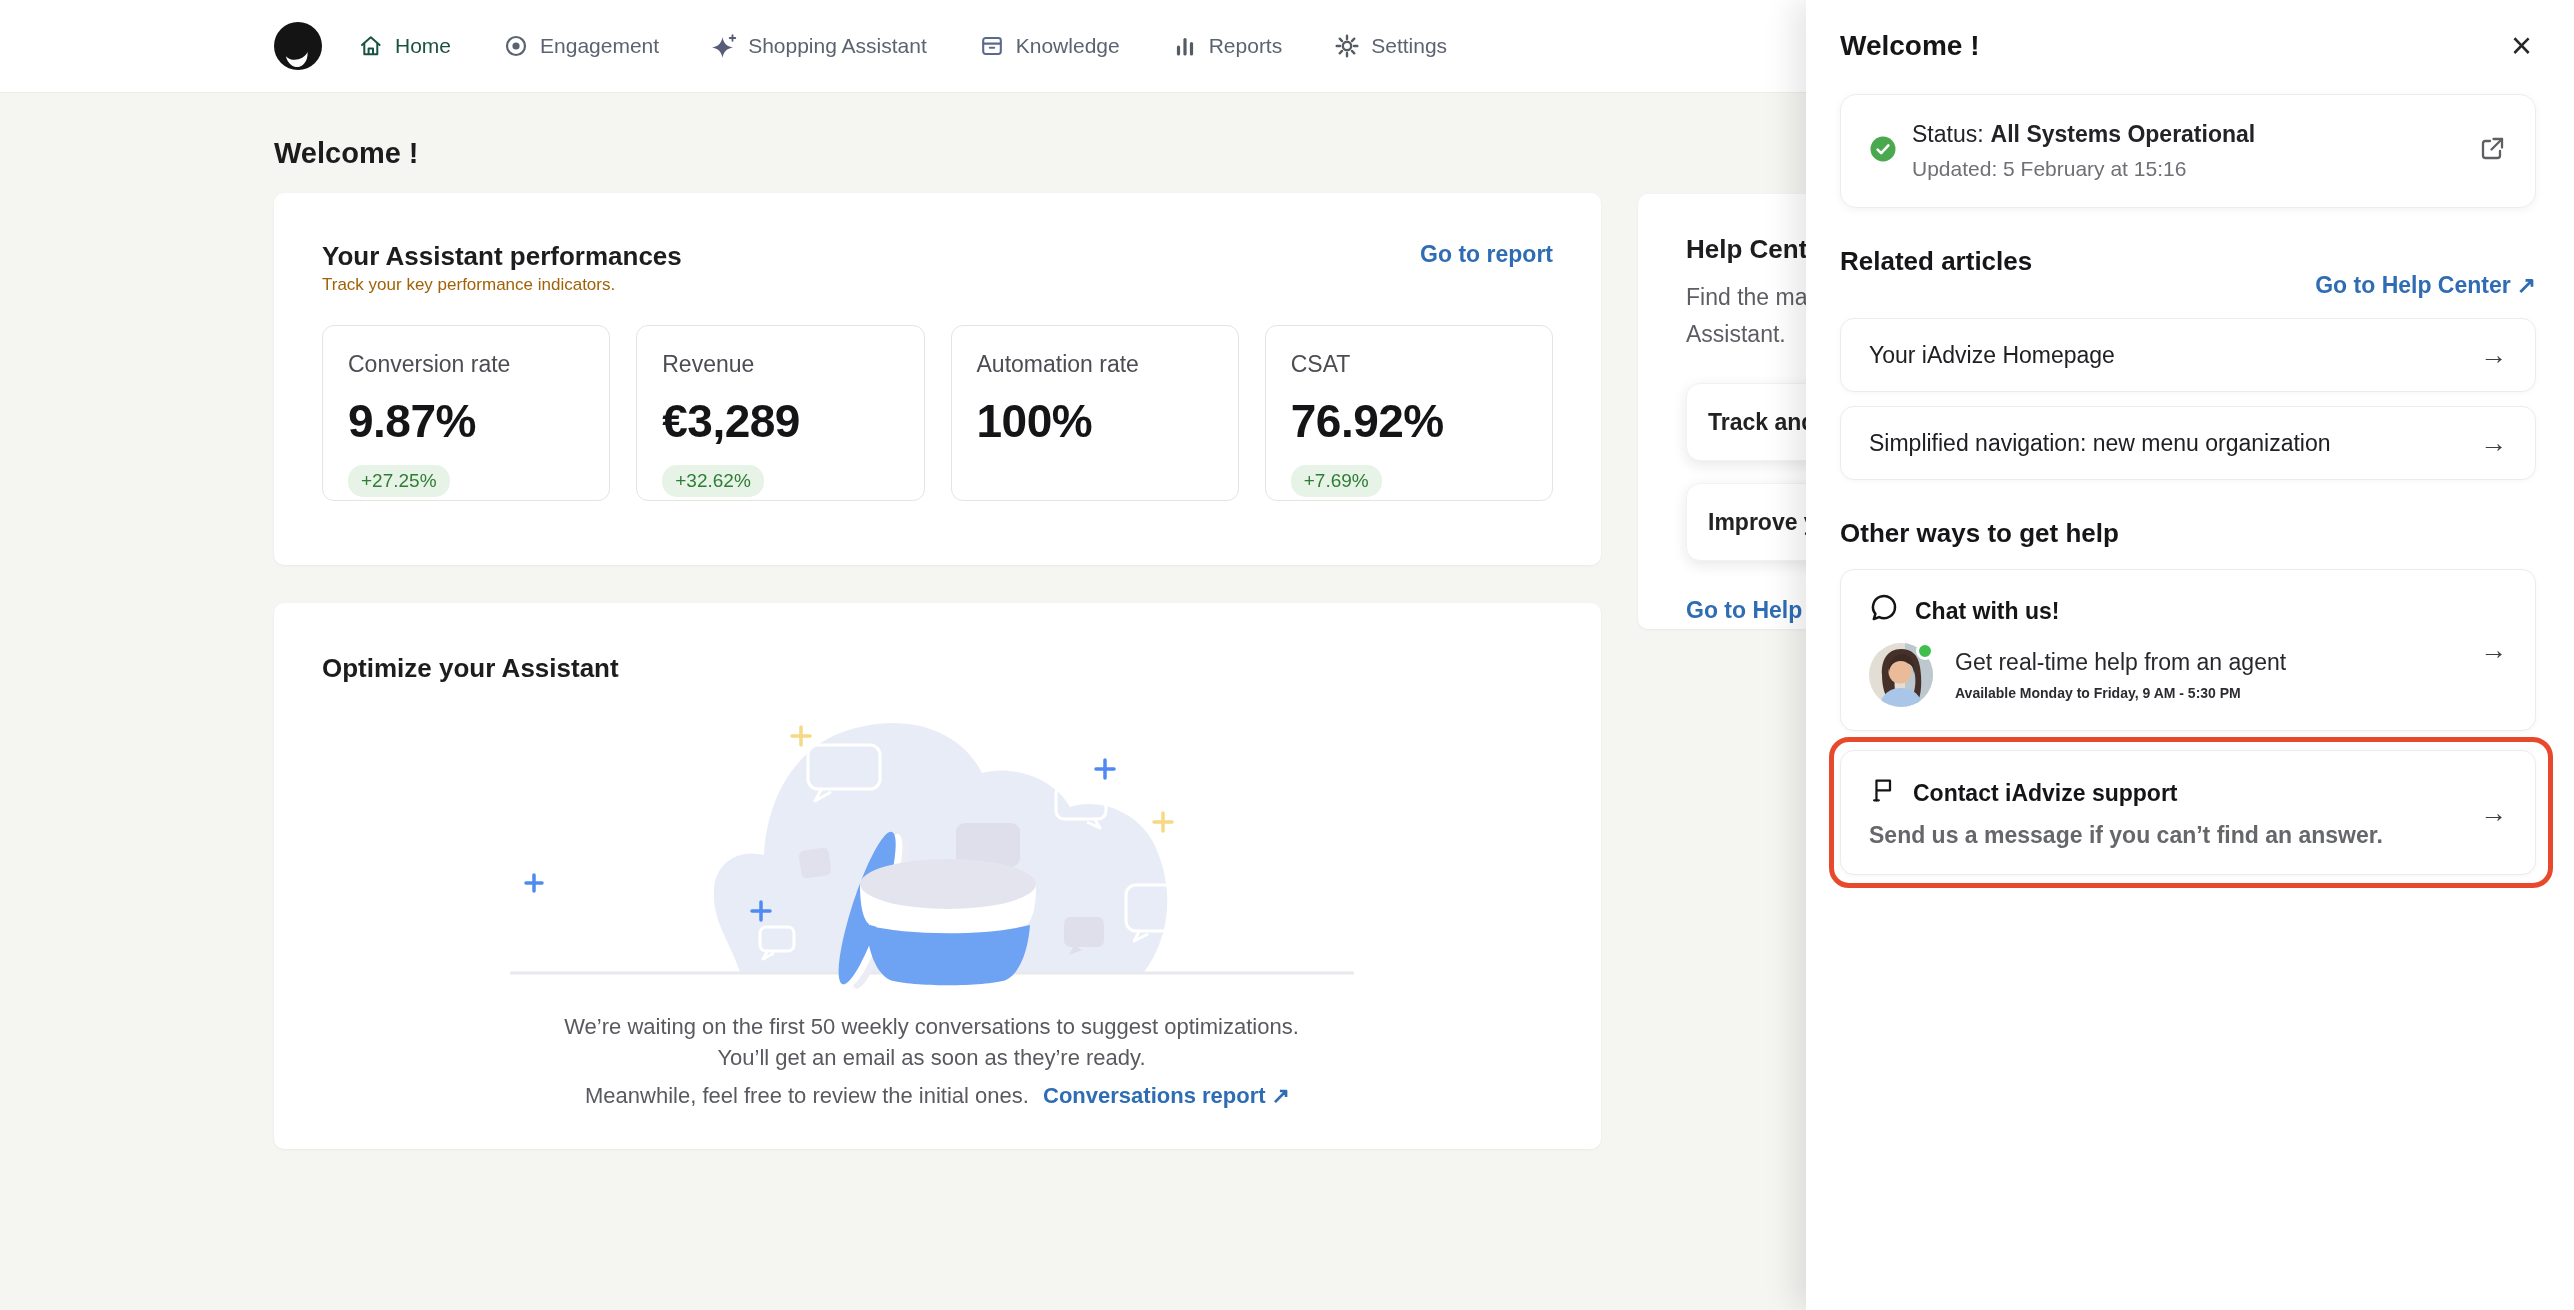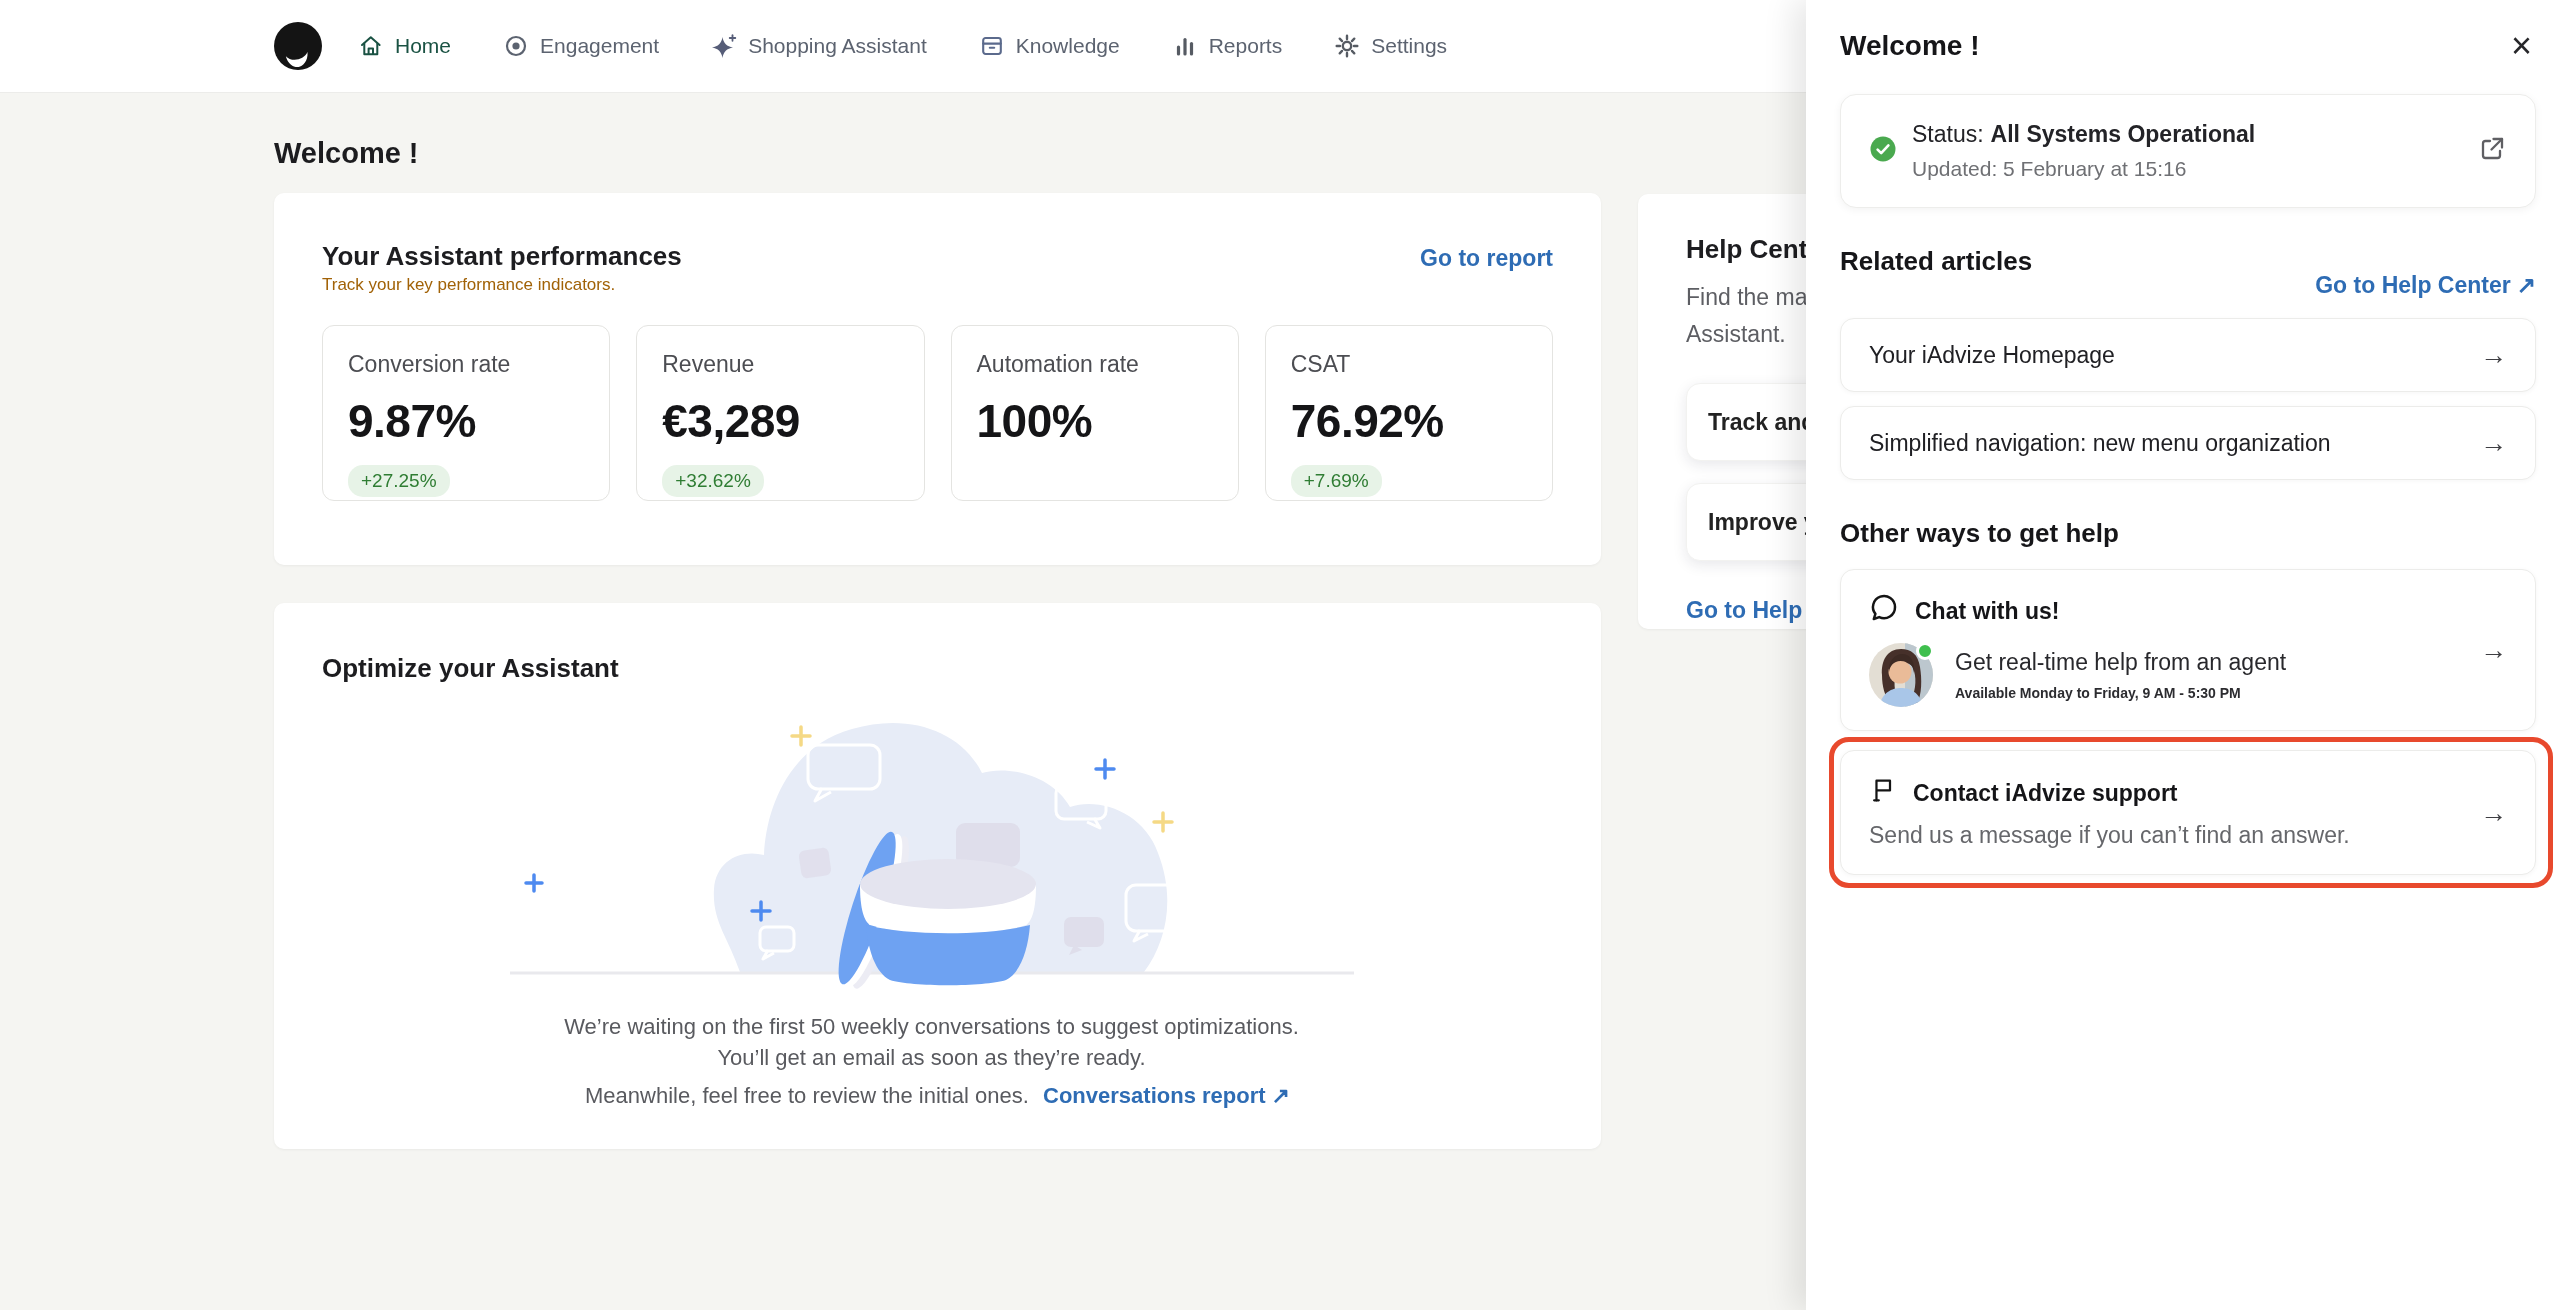--- a/index.html
+++ b/index.html
@@ -19,21 +19,21 @@
   .logo { width:48px; height:48px; border-radius:50%; background:#141414; margin-right:36px; position:relative; flex:0 0 auto; }
   .nav-items { display:flex; align-items:center; gap:52px; }
   .nav-item { display:flex; align-items:center; gap:11px; font-size:21px; font-weight:500; color:#5c6370; cursor:pointer; white-space:nowrap; }
   .nav-item.active { color:#1a5243; }
   .nav-item .ic { display:flex; align-items:center; }
   
   .content { position:absolute; left:274px; top:93px; width:1327px; }
   .welcome-title { margin:44px 0 0 0; font-size:29px; font-weight:700; color:#1c1c1f; }
   .card { background:#fff; border-radius:10px; box-shadow:0 1px 3px rgba(20,20,20,0.05); }
   .perf-card { margin-top:23px; height:372px; padding:48px; }
-  .perf-header { display:flex; justify-content:space-between; align-items:flex-end; }
+  .perf-header { display:flex; justify-content:space-between; align-items:flex-start; }
   .perf-title { font-size:26px; font-weight:700; color:#1d1d20; }
   .link { color:#2e6cb4; font-weight:600; cursor:pointer; text-decoration:none; }
   .report-link { font-size:23px; }
   .perf-sub { font-size:17px; color:#a16207; margin-top:3px; }
   .kpi-grid { display:grid; grid-template-columns:repeat(4,1fr); gap:26px; margin-top:30px; }
   .kpi { border:1px solid #e4e4e1; border-radius:12px; background:#fff; padding:25px; height:176px; }
   .kpi-label { font-size:23px; color:#4c4d52; }
   .kpi-value { font-size:46px; font-weight:700; color:#151517; margin-top:16px; letter-spacing:-0.5px; }
   .kpi-delta { display:inline-block; margin-top:17px; background:#e7f3e7; color:#2f7d33; font-size:19px; padding:5px 13px; border-radius:15px; }
   .opt-card { margin-top:38px; height:546px; padding:50px 48px; position:relative; }
@@ -81,21 +81,21 @@
   .presence-dot { position:absolute; top:-1px; right:-1px; width:18px; height:18px; border-radius:50%;
     background:#3fbf4e; border:3px solid #fff; }
   .chat-line1 { font-size:23px; color:#28282c; }
   .chat-line2 { font-size:14px; font-weight:600; color:#2c2c30; margin-top:9px; }
   .side-arrow { position:absolute; right:28px; top:50%; transform:translateY(-50%); }
   .contact-wrap { position:relative; margin-top:19px; }
   .annotation-ring { position:absolute; left:-11px; right:-17px; top:-13px; bottom:-13px;
     border:5px solid #e8492d; border-radius:20px; pointer-events:none; z-index:3; }
   .contact-card { border:1px solid #ececea; border-radius:14px; background:#fff;
     box-shadow:0 1px 5px rgba(0,0,0,0.04); padding:25px 28px; position:relative; cursor:pointer; }
-  .contact-desc { margin-top:12px; font-size:23px; color:#66676b; }
+  .contact-desc { margin-top:12px; font-size:23px; color:#66676b;font-weight:bold; }
 </style>
 </head>
 <body>
 
 <header class="topnav">
   <div class="logo">
     <svg width="48" height="48" viewBox="0 0 48 48">
       <path d="M12.5 32.5 C17 39.5 30 39 34.5 31.5 C34 41 27.5 45 23.6 45 C19 45 13.5 41 12.5 32.5 Z" fill="#ffffff" transform="rotate(-8 24 38)"></path>
     </svg>
   </div>

